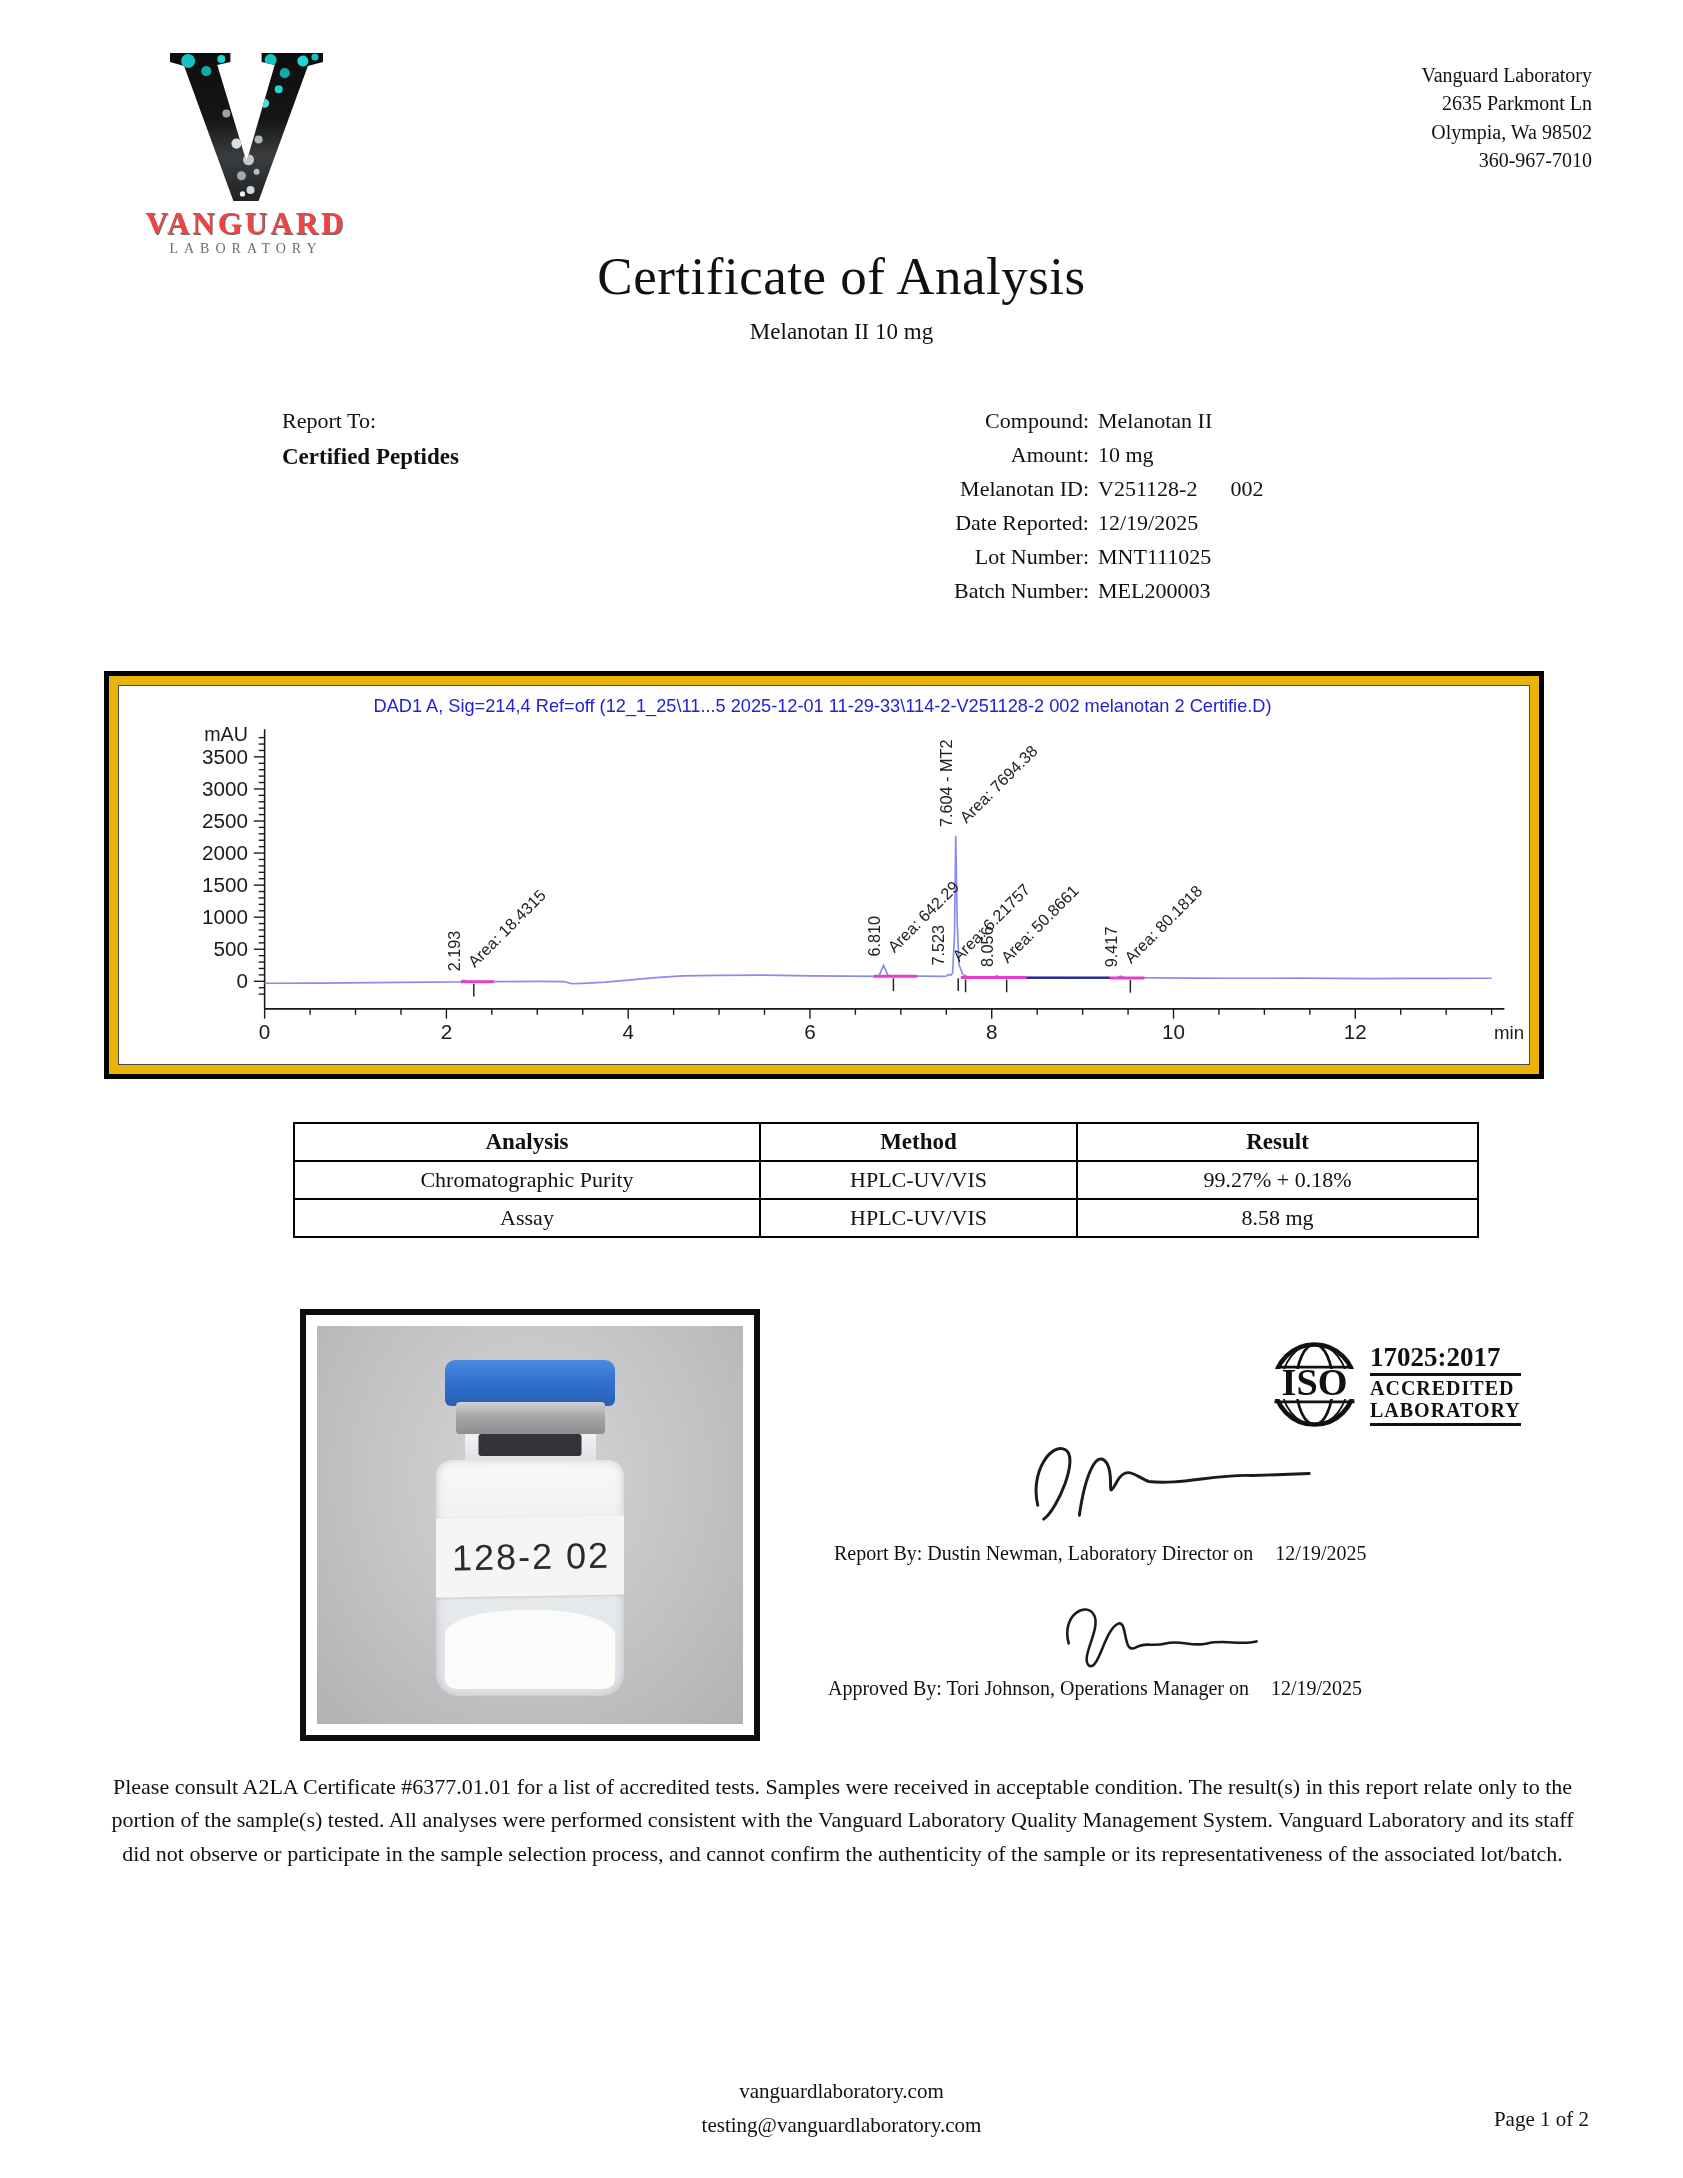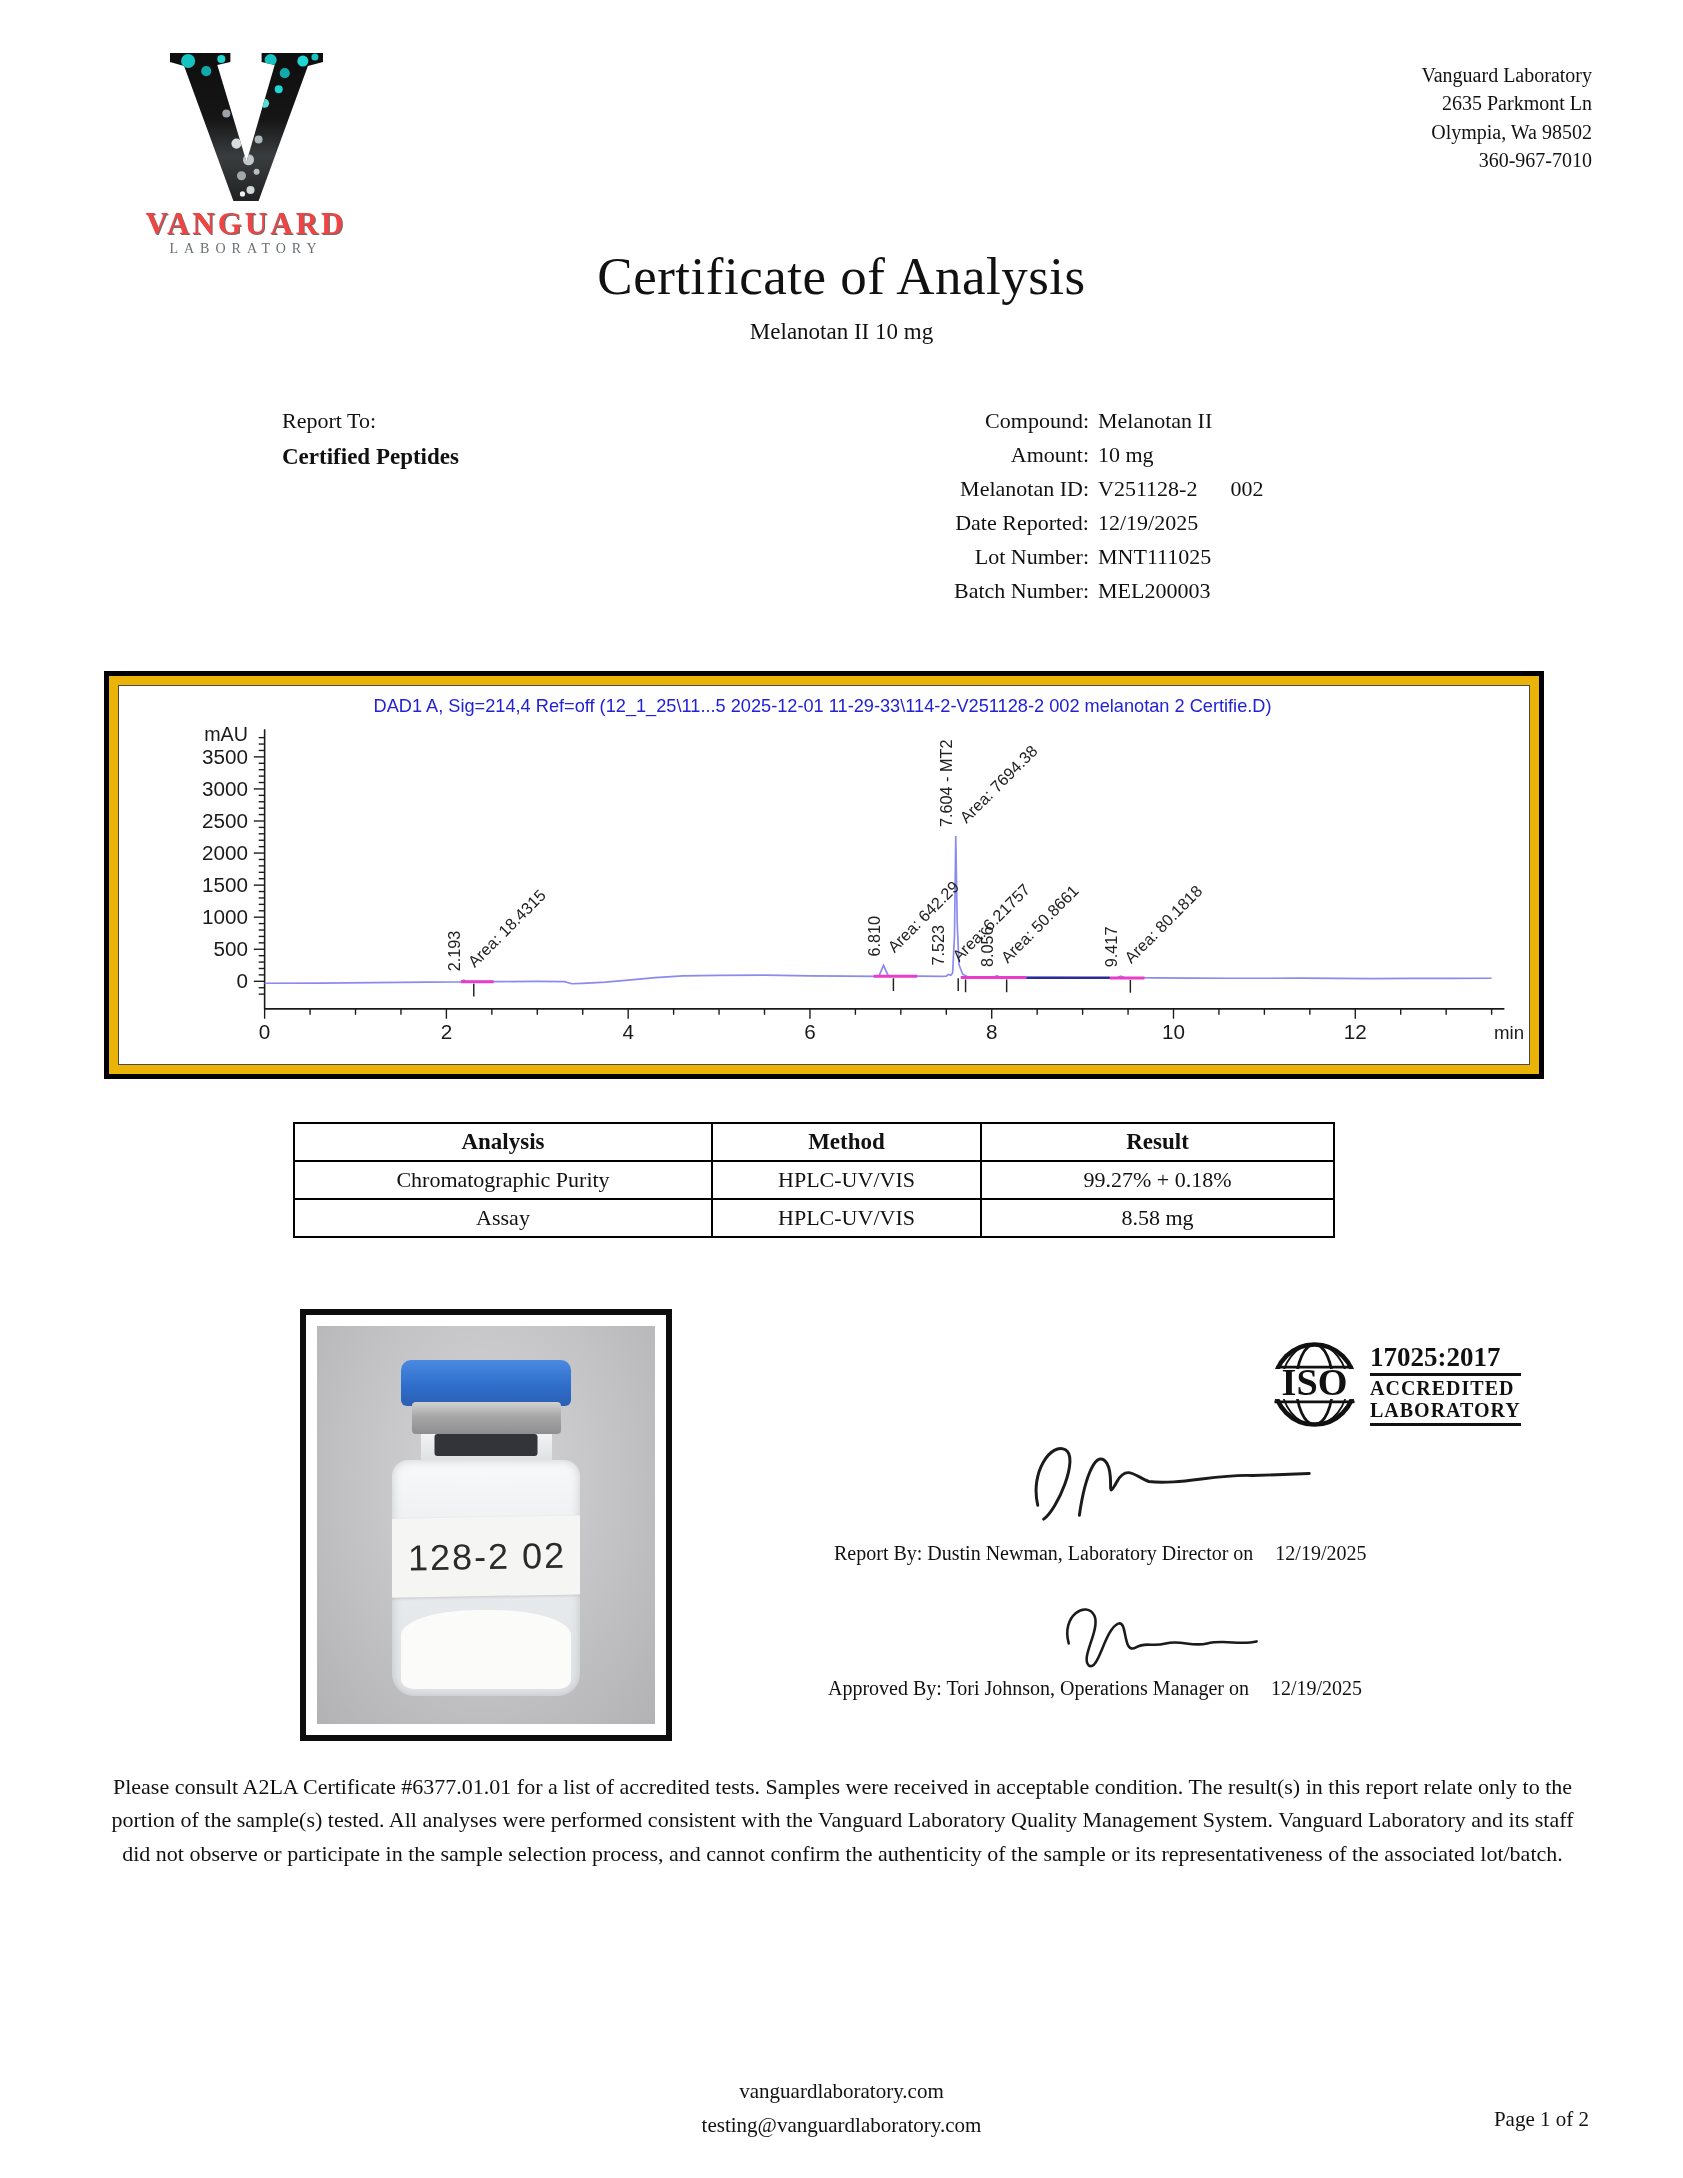--- a/index.html
+++ b/index.html
@@ -27,26 +27,26 @@
 
   
   .chart-outer{position:absolute;left:104px;top:671px;width:1440px;height:408px;
                border:5px solid #000;background:#eab308;box-sizing:border-box;padding:9px;}
   .chart-inner{width:100%;height:100%;border:1px solid #4a4a4a;box-sizing:border-box;background:#fff;}
   .chart-inner svg{display:block;width:100%;height:100%;}
 
   
   .results{position:absolute;left:293px;top:1122px;border-collapse:collapse;
            font-size:22px;text-align:center;}
-  .results th,.results td{border:2px solid #000;padding:5px 0;}
+  .results th,.results td{border:2px solid #000;padding:5px 24px;}
   .results th{font-weight:bold;font-size:23px;}
   .results .c1{width:416px;}.results .c2{width:267px;}.results .c3{width:351px;}
 
   
-  .photo-frame{position:absolute;left:300px;top:1309px;width:372px;height:432px;
+  .photo-frame{position:absolute;left:300px;top:1309px;width:460px;height:432px;
                border:6px solid #0d0d0d;background:#fff;box-sizing:border-box;padding:11px;}
   .photo{position:relative;width:100%;height:100%;overflow:hidden;
          background:radial-gradient(ellipse at 50% 38%, #d6d6d8 0%, #c3c3c6 55%, #b2b2b5 100%);}
   .vial{position:absolute;left:50%;top:34px;transform:translateX(-50%);width:188px;}
   .cap{width:170px;height:46px;margin:0 auto;border-radius:10px 10px 6px 6px;
        background:linear-gradient(180deg,#4b8ae0 0%,#2f6ecb 55%,#2a5fb4 100%);}
   .crimp{width:149px;height:32px;margin:-4px auto 0;border-radius:4px;
          background:linear-gradient(180deg,#d2d2d2 0%,#a7a7a8 45%,#8e8e90 100%);}
   .neck{width:131px;height:26px;margin:0 auto;position:relative;
         background:linear-gradient(180deg,rgba(244,246,248,.9),rgba(225,228,231,.9));}

